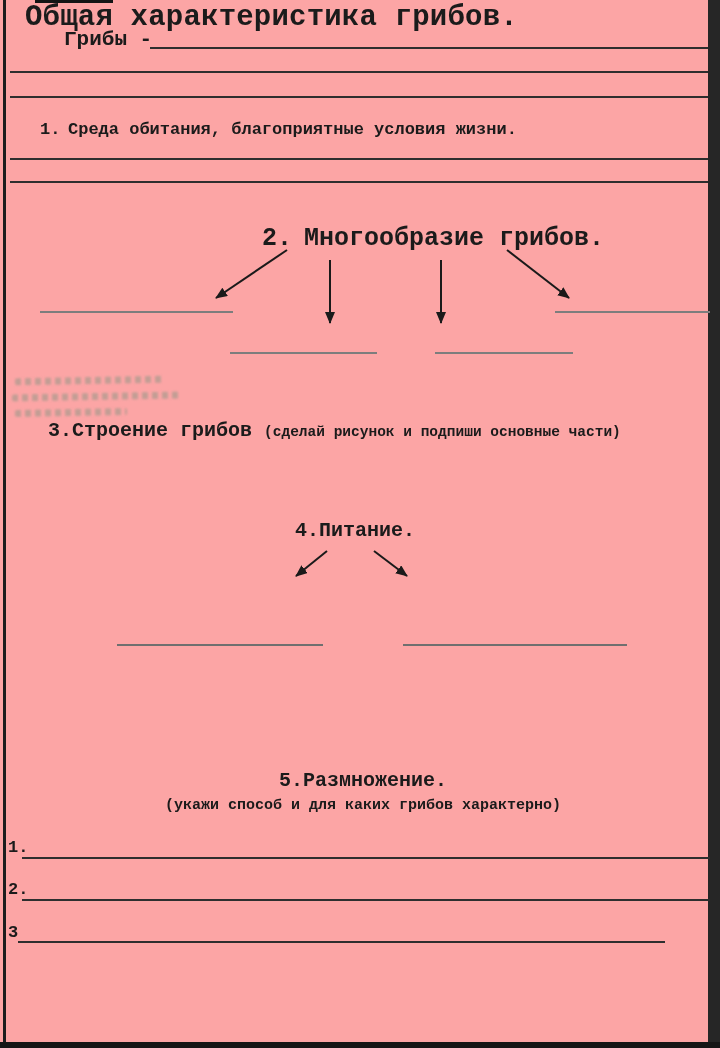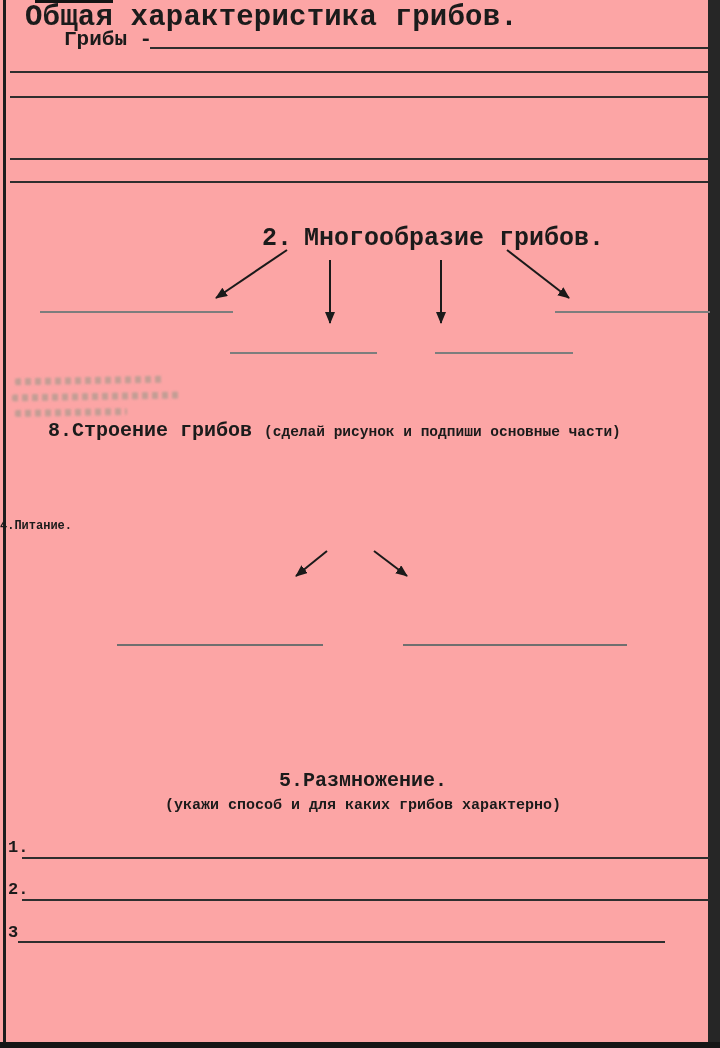--- a/index.html
+++ b/index.html
@@ -29,21 +29,21 @@
   .s1{left:40px;top:120px;font-size:17px;font-weight:bold;white-space:nowrap;}
   .s1 .num{display:inline-block;width:28px;}
 
   .s2{left:262px;top:224px;font-size:25px;font-weight:bold;white-space:nowrap;}
   .s2 .num{margin-right:12px;}
 
   .s3{left:48px;top:419px;white-space:nowrap;}
   .s3 .h{font-size:20px;font-weight:bold;}
   .s3 .note{font-size:14.5px;font-weight:bold;text-align:right;}
 
-  .s4{left:0;top:519px;width:710px;text-align:left;font-size:12px;font-weight:bold;}
+  .s4{left:0;top:519px;width:710px;text-align:center;font-size:20px;font-weight:bold;}
 
   .s5h{left:0;top:769px;width:726px;text-align:center;font-size:20px;font-weight:bold;}
   .s5n{left:0;top:797px;width:726px;text-align:center;font-size:15px;font-weight:bold;}
 
   .ans-num{position:absolute;font-size:17px;font-weight:bold;}
 
   .ghost{position:absolute;height:7px;border-radius:2px;
     background:repeating-linear-gradient(90deg, rgba(140,150,133,.5) 0 6px, rgba(140,150,133,0) 6px 10px);
     filter:blur(1.2px);transform:rotate(-1deg);}
 
@@ -60,20 +60,23 @@
   <div class="edge-bottom"></div>
   <div class="edge-topbar"></div>
 
   <div class="abs doc-title">Общая характеристика грибов.</div>
 
   <div class="abs def-label">Грибы -</div>
   <div class="rule" style="left:150px;top:47px;width:558px;"></div>
   <div class="rule" style="left:10px;top:71px;width:698px;"></div>
   <div class="rule" style="left:10px;top:96px;width:698px;"></div>
 
+  <div class="abs s1">
+    <span class="num">1.</span><span>Среда обитания, благоприятные условия жизни.</span>
+  </div>
   <div class="rule" style="left:10px;top:158px;width:698px;"></div>
   <div class="rule" style="left:10px;top:181px;width:698px;"></div>
 
   <div class="abs s2">
     <span class="num">2.</span><span>Многообразие грибов.</span>
   </div>
 
   <svg style="left:140px;top:245px;" width="460" height="90" viewBox="0 0 460 90">
     <defs>
       <marker id="ah" markerUnits="userSpaceOnUse" markerWidth="13" markerHeight="11" refX="11" refY="5" orient="auto">
@@ -89,21 +92,21 @@
   <div class="rule blank" style="left:40px;top:311px;width:193px;"></div>
   <div class="rule blank" style="left:555px;top:311px;width:155px;"></div>
   <div class="rule blank" style="left:230px;top:352px;width:147px;"></div>
   <div class="rule blank" style="left:435px;top:352px;width:138px;"></div>
 
   <div class="ghost" style="left:15px;top:377px;width:150px;"></div>
   <div class="ghost" style="left:12px;top:393px;width:168px;"></div>
   <div class="ghost" style="left:15px;top:409px;width:112px;"></div>
 
   <div class="abs s3">
-    <span class="h">8.Строение грибов </span><span class="note">(сделай рисунок и подпиши основные части)</span>
+    <span class="h">3.Строение грибов </span><span class="note">(сделай рисунок и подпиши основные части)</span>
   </div>
 
   <div class="abs s4">4.Питание.</div>
 
   <svg style="left:280px;top:548px;" width="150" height="40" viewBox="0 0 150 40">
     <line x1="47" y1="3" x2="16" y2="28" marker-end="url(#ah)"></line>
     <line x1="94" y1="3" x2="127" y2="28" marker-end="url(#ah)"></line>
   </svg>
 
   <div class="rule thin" style="left:117px;top:644px;width:206px;"></div>

